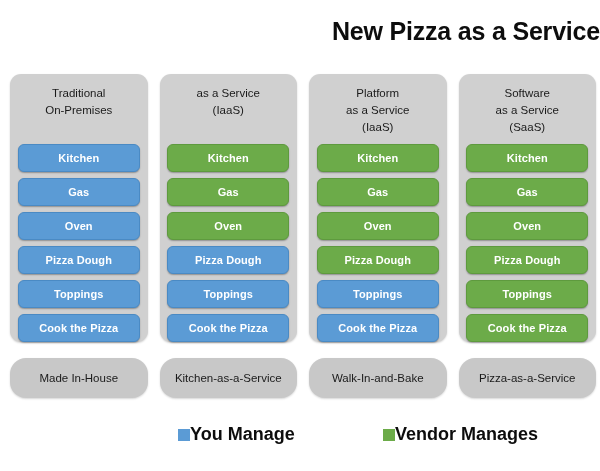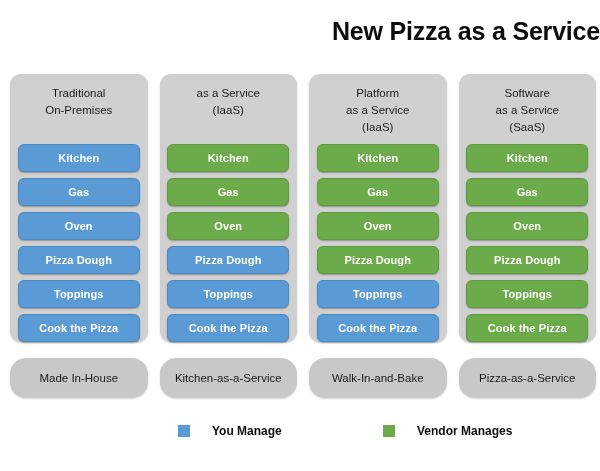--- a/index.html
+++ b/index.html
@@ -114,22 +114,22 @@
     position: absolute;
     top: 424px;
     left: 0;
     width: 600px;
     height: 22px;
   }
   .legend-entry {
     position: absolute;
     display: flex;
     align-items: center;
-    gap: 22px;
-    font-size: 12px;
+    gap: 0;
+    font-size: 18px;
     font-weight: bold;
     color: #0d0d0d;
     padding-left: 45px;
   }
   .legend-entry.entry-you { left: 133px; top: 0; }
   .legend-entry.entry-vendor { left: 338px; top: 0; }
   .legend-swatch {
     width: 12px;
     height: 12px;
     display: block;

